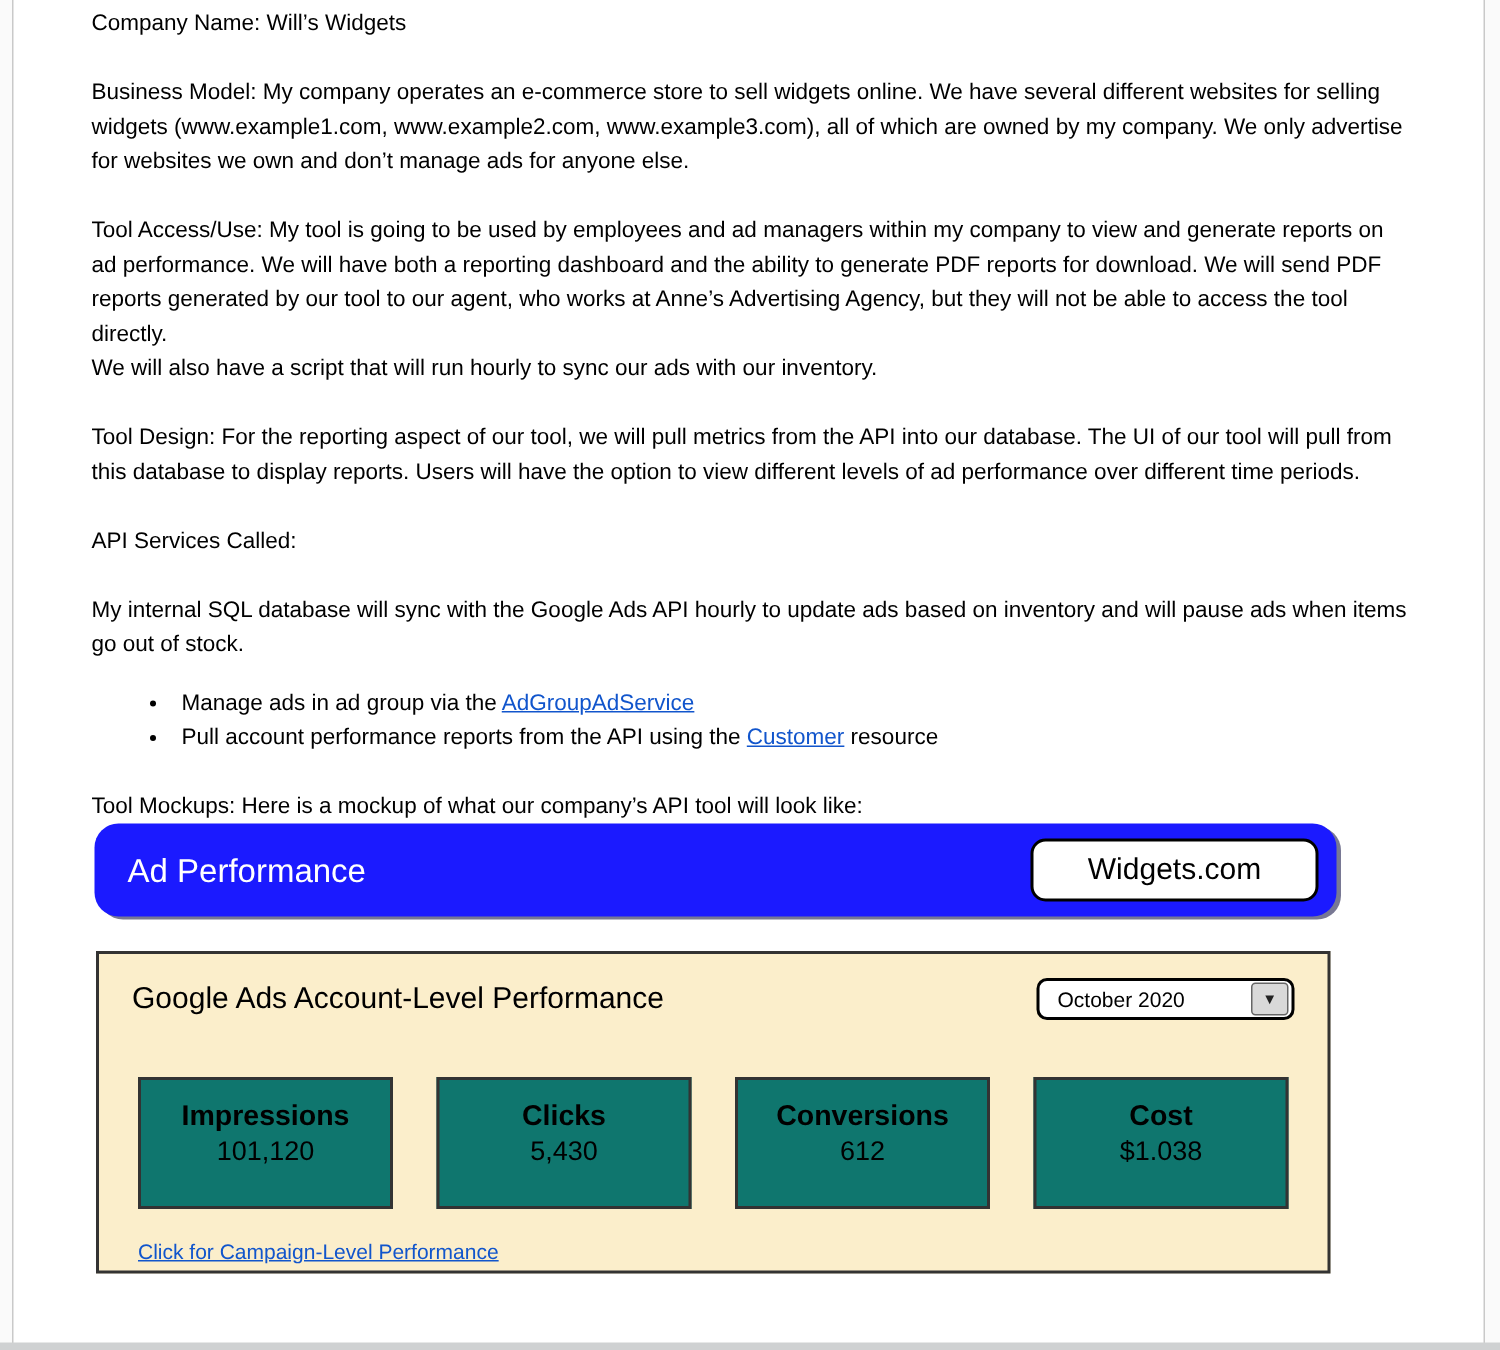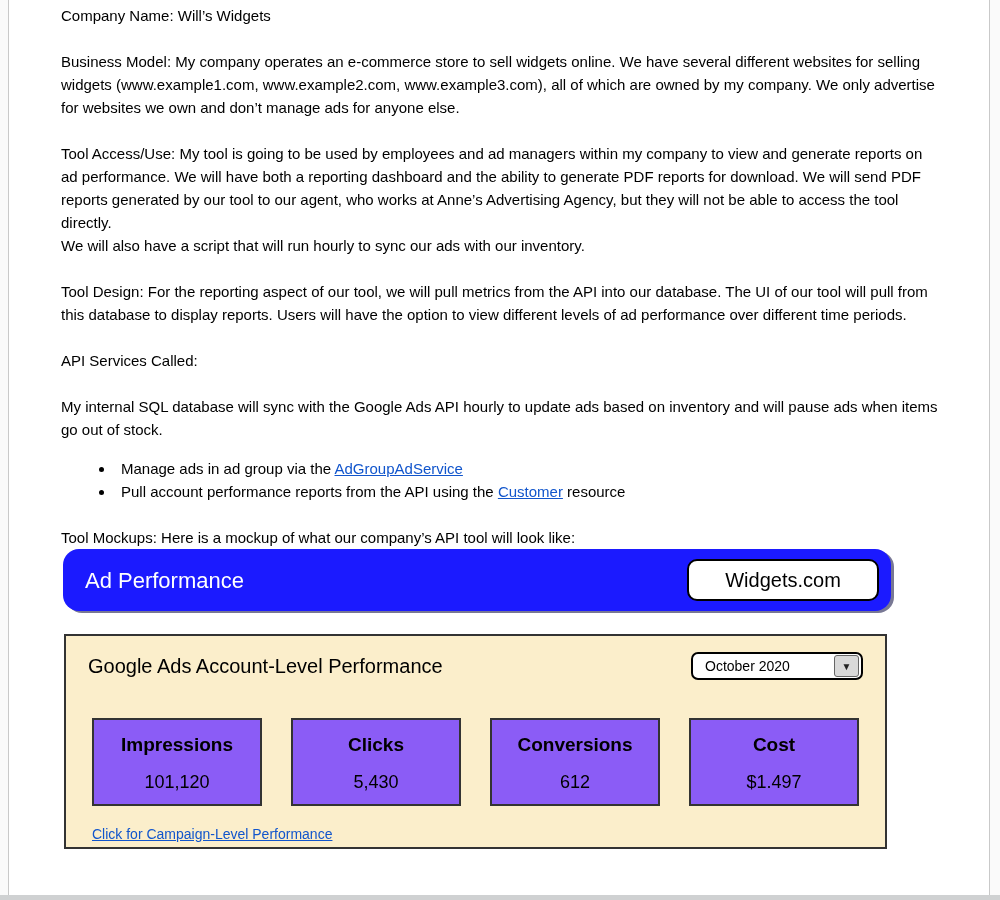--- a/index.html
+++ b/index.html
@@ -68,25 +68,25 @@
   .dropdown-btn {
     width:25px; height:22px; margin-right:2px;
     background:#d9d9d9; border:1px solid #666; border-radius:3px;
     font-size:10px; color:#222;
     display:flex; align-items:center; justify-content:center;
     cursor:pointer;
   }
   .metrics { display:flex; justify-content:space-between; margin-top:38px; padding:0 4px; }
   .metric-card {
     width:170px; height:88px;
-    background:#8b5cf6; border:2px solid #333;
+    background:#0f766e; border:2px solid #333;
     text-align:center; padding-top:13px;
   }
   .metric-label { font-weight:bold; font-size:19px; color:#000; }
-  .metric-value { font-size:18px; margin-top:15px; color:#000; }
+  .metric-value { font-size:18px; color:#000; }
   .panel-link {
     display:inline-block; margin-top:17px; margin-left:4px;
     font-size:14px; color:#1155cc; text-decoration:underline; cursor:pointer;
   }
 </style>
 </head>
 <body>
 
 <div class="page">
   <div class="content">
@@ -132,21 +132,21 @@
         <div class="metric-card">
           <div class="metric-label">Clicks</div>
           <div class="metric-value">5,430</div>
         </div>
         <div class="metric-card">
           <div class="metric-label">Conversions</div>
           <div class="metric-value">612</div>
         </div>
         <div class="metric-card">
           <div class="metric-label">Cost</div>
-          <div class="metric-value">$1.497</div>
+          <div class="metric-value">$1.038</div>
         </div>
       </div>
 
       <a class="panel-link">Click for Campaign-Level Performance</a>
     </div>
 
   </div>
 </div>
 
 <div class="bottom-strip"></div>

